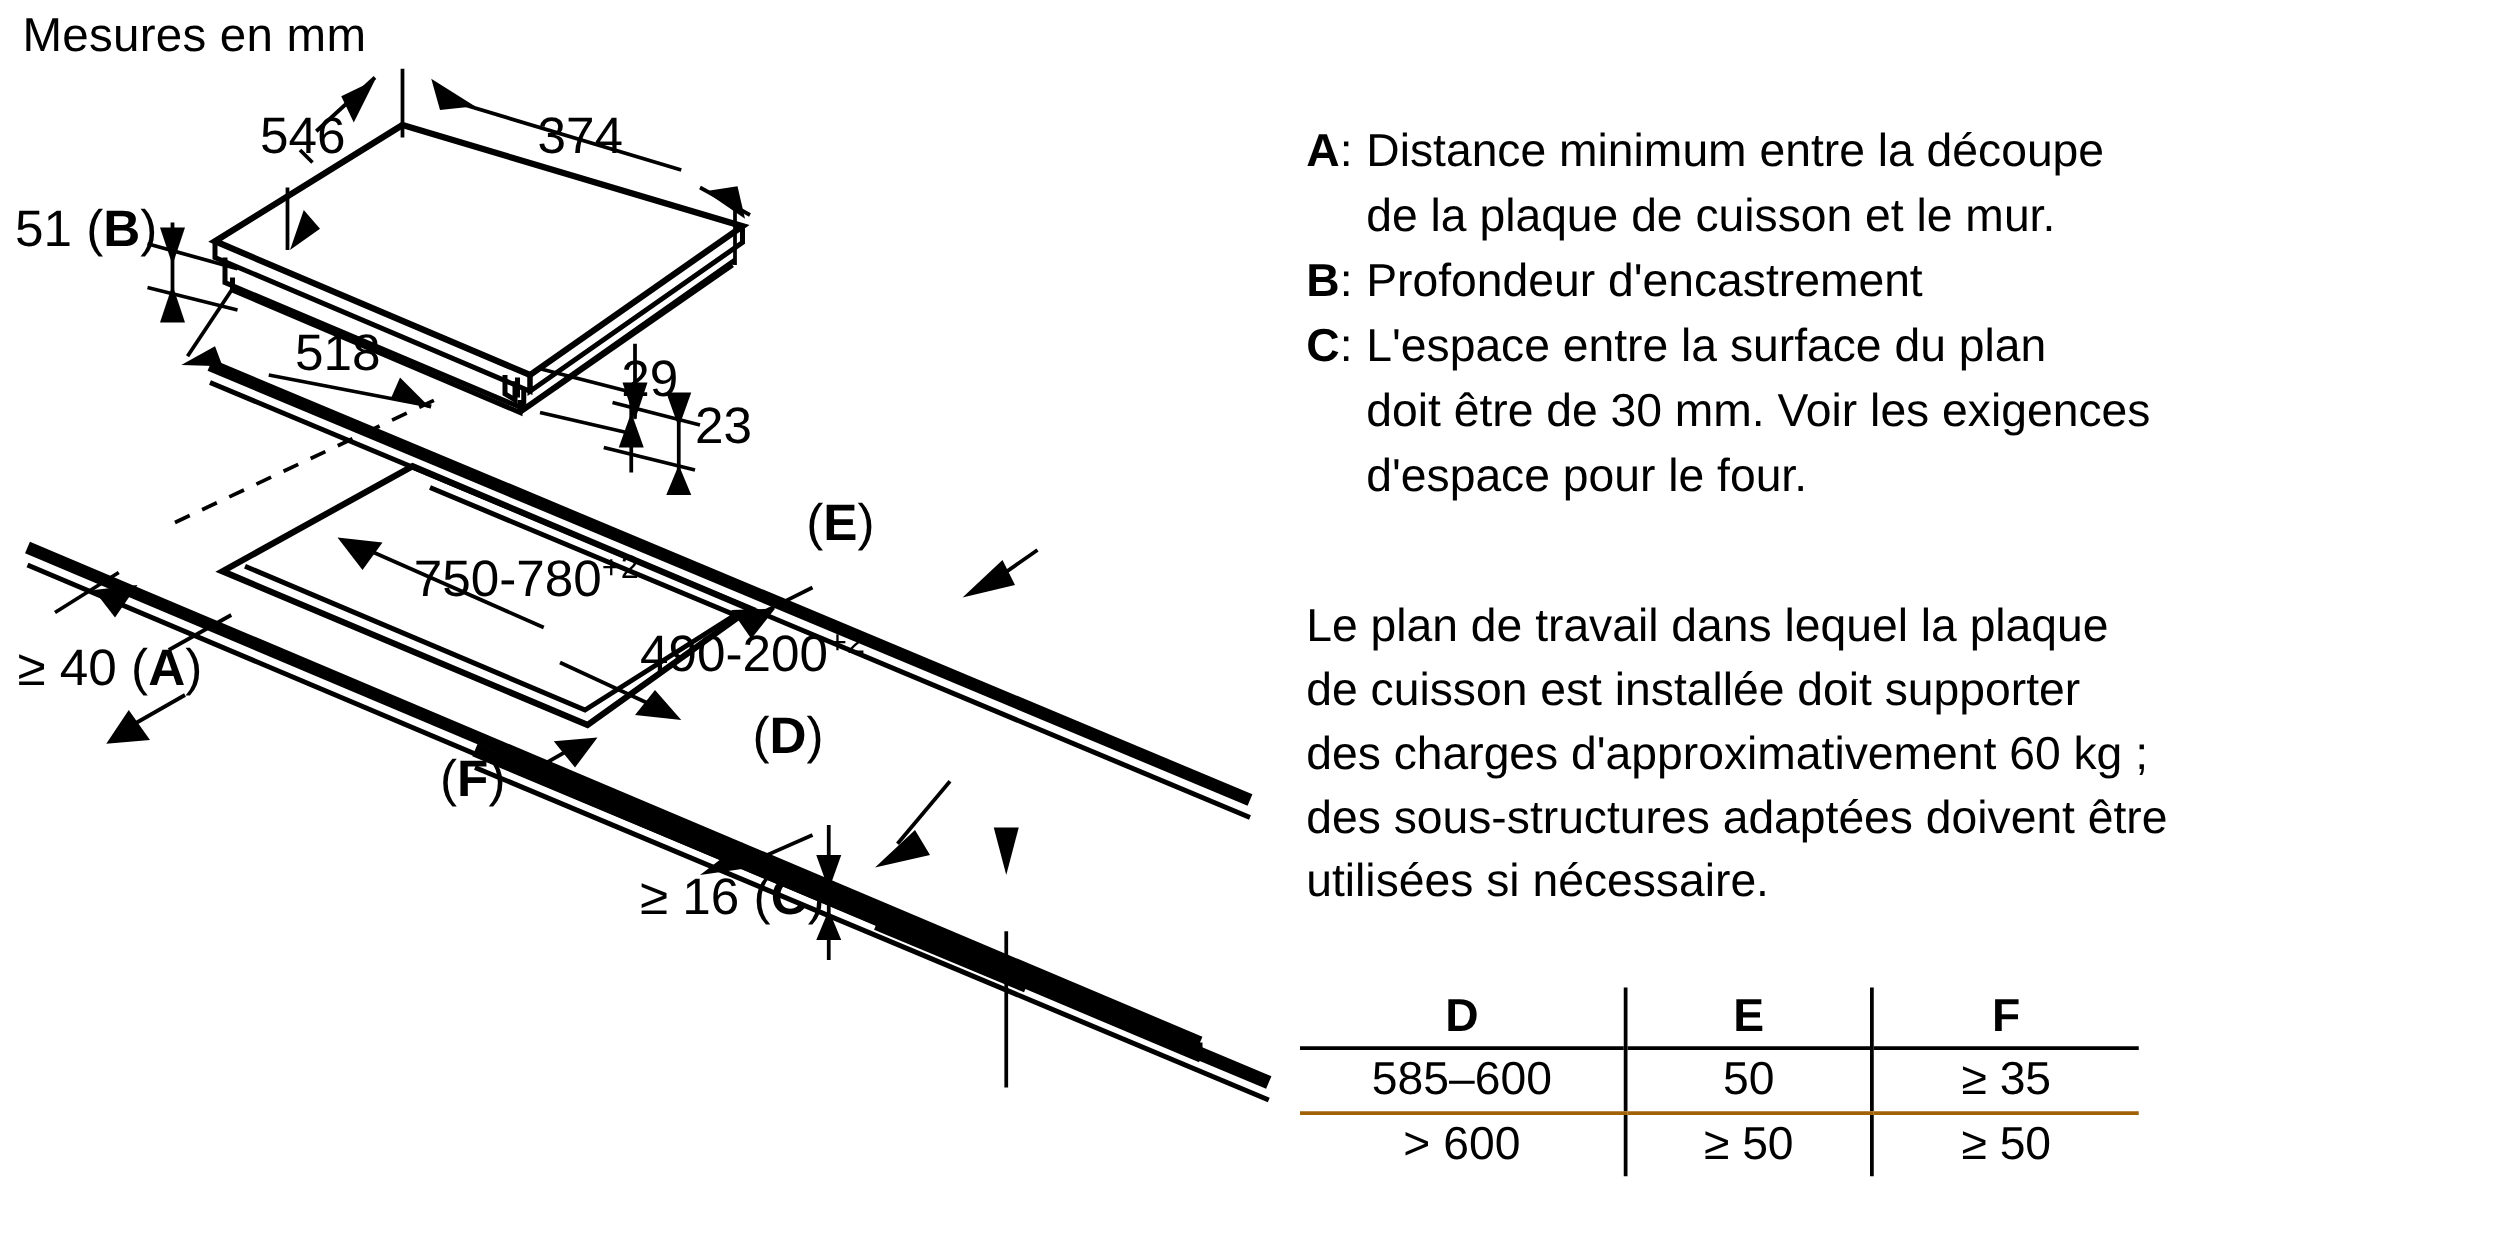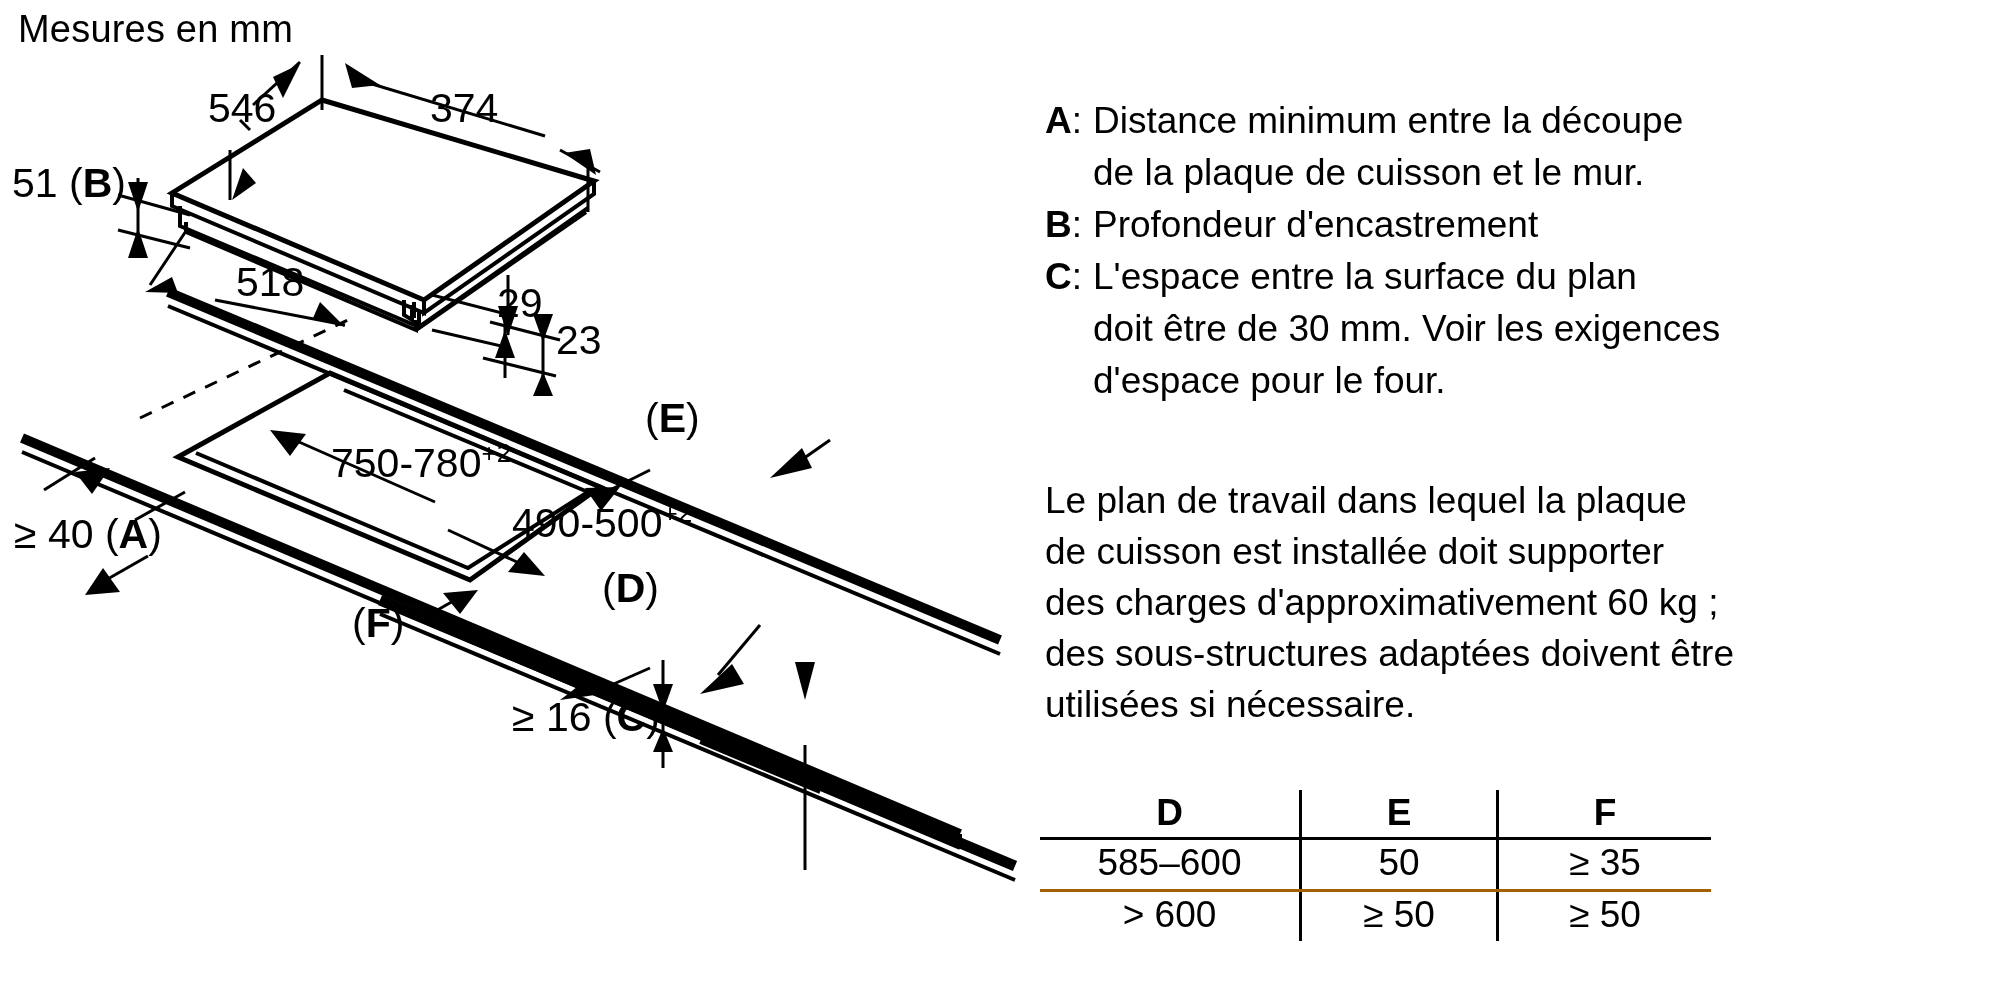--- a/index.html
+++ b/index.html
@@ -290,21 +290,21 @@
   </div>
 
   <div class="abs dim-label" style="left:208px; top:262px;margin-left:28px;">518</div>
 
   <div class="abs dim-label" style="left:497px; top:283px;text-align:center;">29</div>
 
   <div class="abs dim-label" style="left:556px; top:320px;">23</div>
 
   <div class="abs dim-label" style="left:303px; top:443px;margin-left:28px;"><span>750-780</span><span class="sup">+2</span></div>
 
-  <div class="abs dim-label" style="left:512px; top:503px;"><span>490-500</span><span class="sup">+2</span></div>
+  <div class="abs dim-label" style="left:512px; top:503px;"><span>490-200</span><span class="sup">+2</span></div>
 
   <div class="abs dim-label" style="left:14px; top:514px;">
     <span>≥ 40 (<b>A</b>)</span>
   </div>
 
   <div class="abs dim-label" style="left:645px; top:398px;">
     <span>(<b>E</b>)</span>
   </div>
 
   <div class="abs dim-label" style="left:602px; top:568px;">

